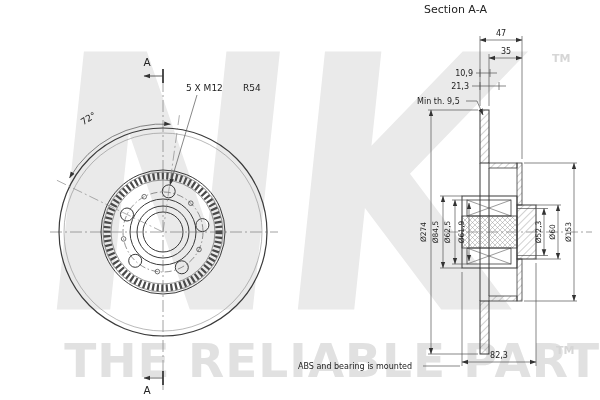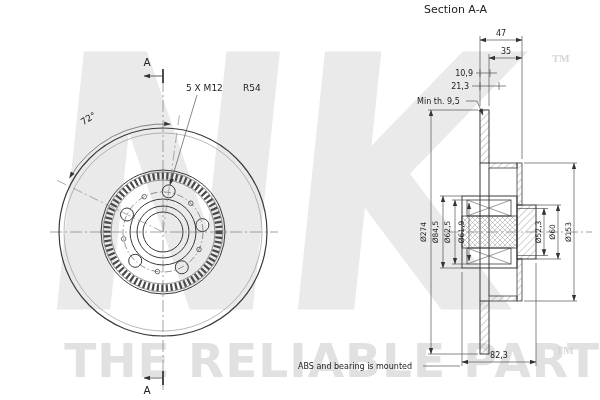--- a/index.html
+++ b/index.html
@@ -12,21 +12,21 @@
     position:absolute; left:42px; top:200px;
     transform:translateY(-54%) skewX(-6deg) scaleY(1.18);
     font-size:300px; font-weight:bold; line-height:1;
     letter-spacing:-10px; color:#eaeaea; white-space:nowrap;
   }
   .wm-tagline {
     position:absolute; left:0; right:0; top:333px; text-align:right;
     font-size:47px; font-weight:bold; letter-spacing:1px;
     color:#e1e1e1; white-space:nowrap;
   }
-  .wm-tm { position:absolute; font-size:11px; font-weight:bold; color:#d6d6d6;font-family:Liberation Serif, serif; }
+  .wm-tm { position:absolute; font-size:11px; font-weight:bold; color:#d6d6d6; }
   .wm-tm-top { left:552px; top:52px; }
   .wm-tm-bottom { left:556px; top:344px; }
 
   svg.drawing { position:absolute; inset:0; z-index:2; }
   text { font-family:"DejaVu Sans", sans-serif; fill:#222; stroke:none; }
   .t7 { font-size:7.5px; }
   .t8 { font-size:8px; }
   .t9 { font-size:9px; }
   .t10 { font-size:10.5px; }
   .t11 { font-size:11px; }

